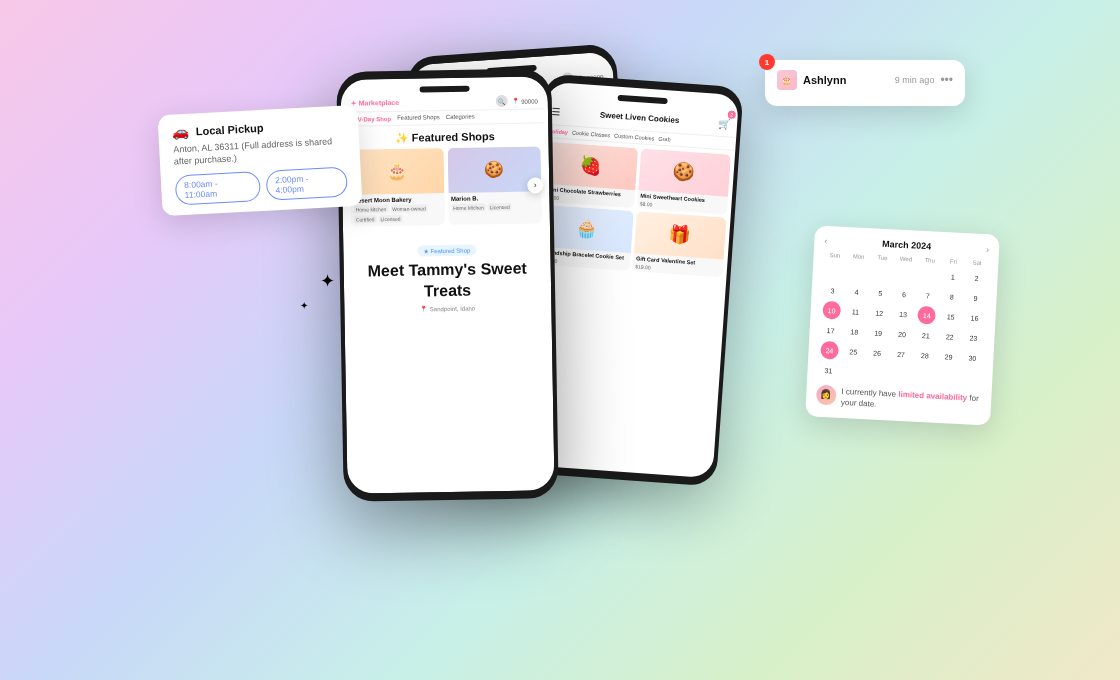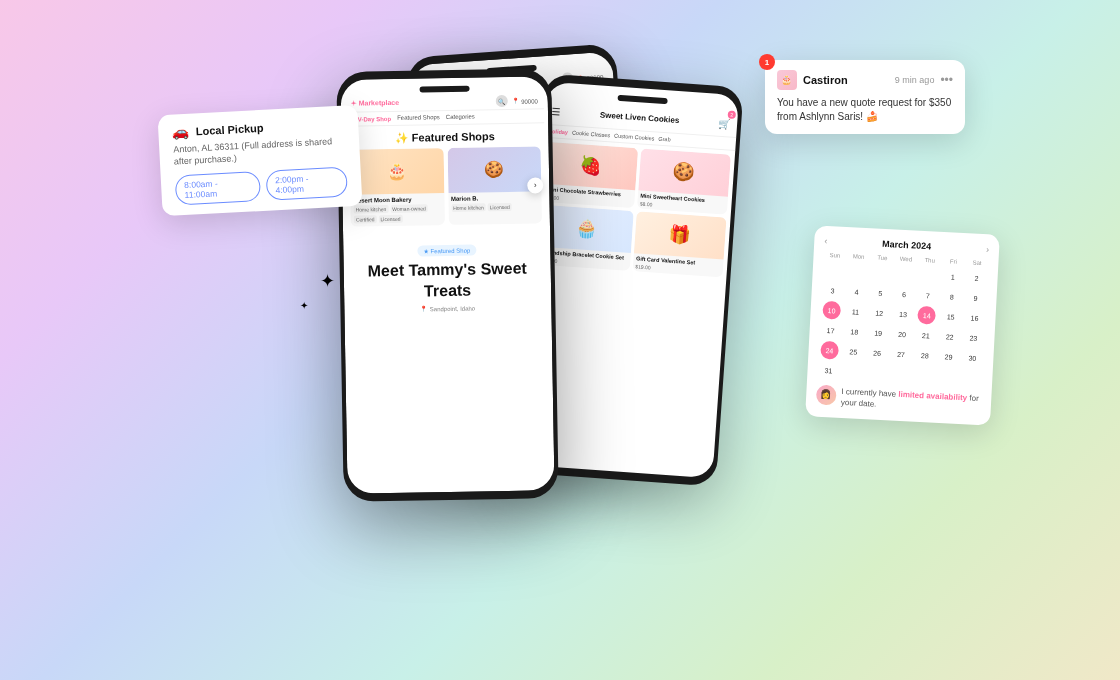--- a/index.html
+++ b/index.html
@@ -781,25 +781,24 @@
           </div>
         </div>
       </div>
     </div>
   </div>
 
   <div class="float-notification" style="position: absolute; top: 60px; right: 155px;">
     <div class="notif-badge">1</div>
     <div class="notif-header">
       <div class="notif-logo">🎂</div>
-      <span class="notif-app-name">Castiron</span>
+      <span class="notif-app-name">Ashlynn</span>
       <span class="notif-time">9 min ago</span>
       <span class="notif-dots">•••</span>
     </div>
-    <div class="notif-body">You have a new quote request for $350 from Ashlynn Saris! 🍰</div>
   </div>
 
   <div class="float-calendar">
     <div class="cal-header">
       <span class="cal-nav">‹</span>
       <span class="cal-month">March 2024</span>
       <span class="cal-nav">›</span>
     </div>
     <div class="cal-days-header">
       <div class="cal-day-label">Sun</div>

